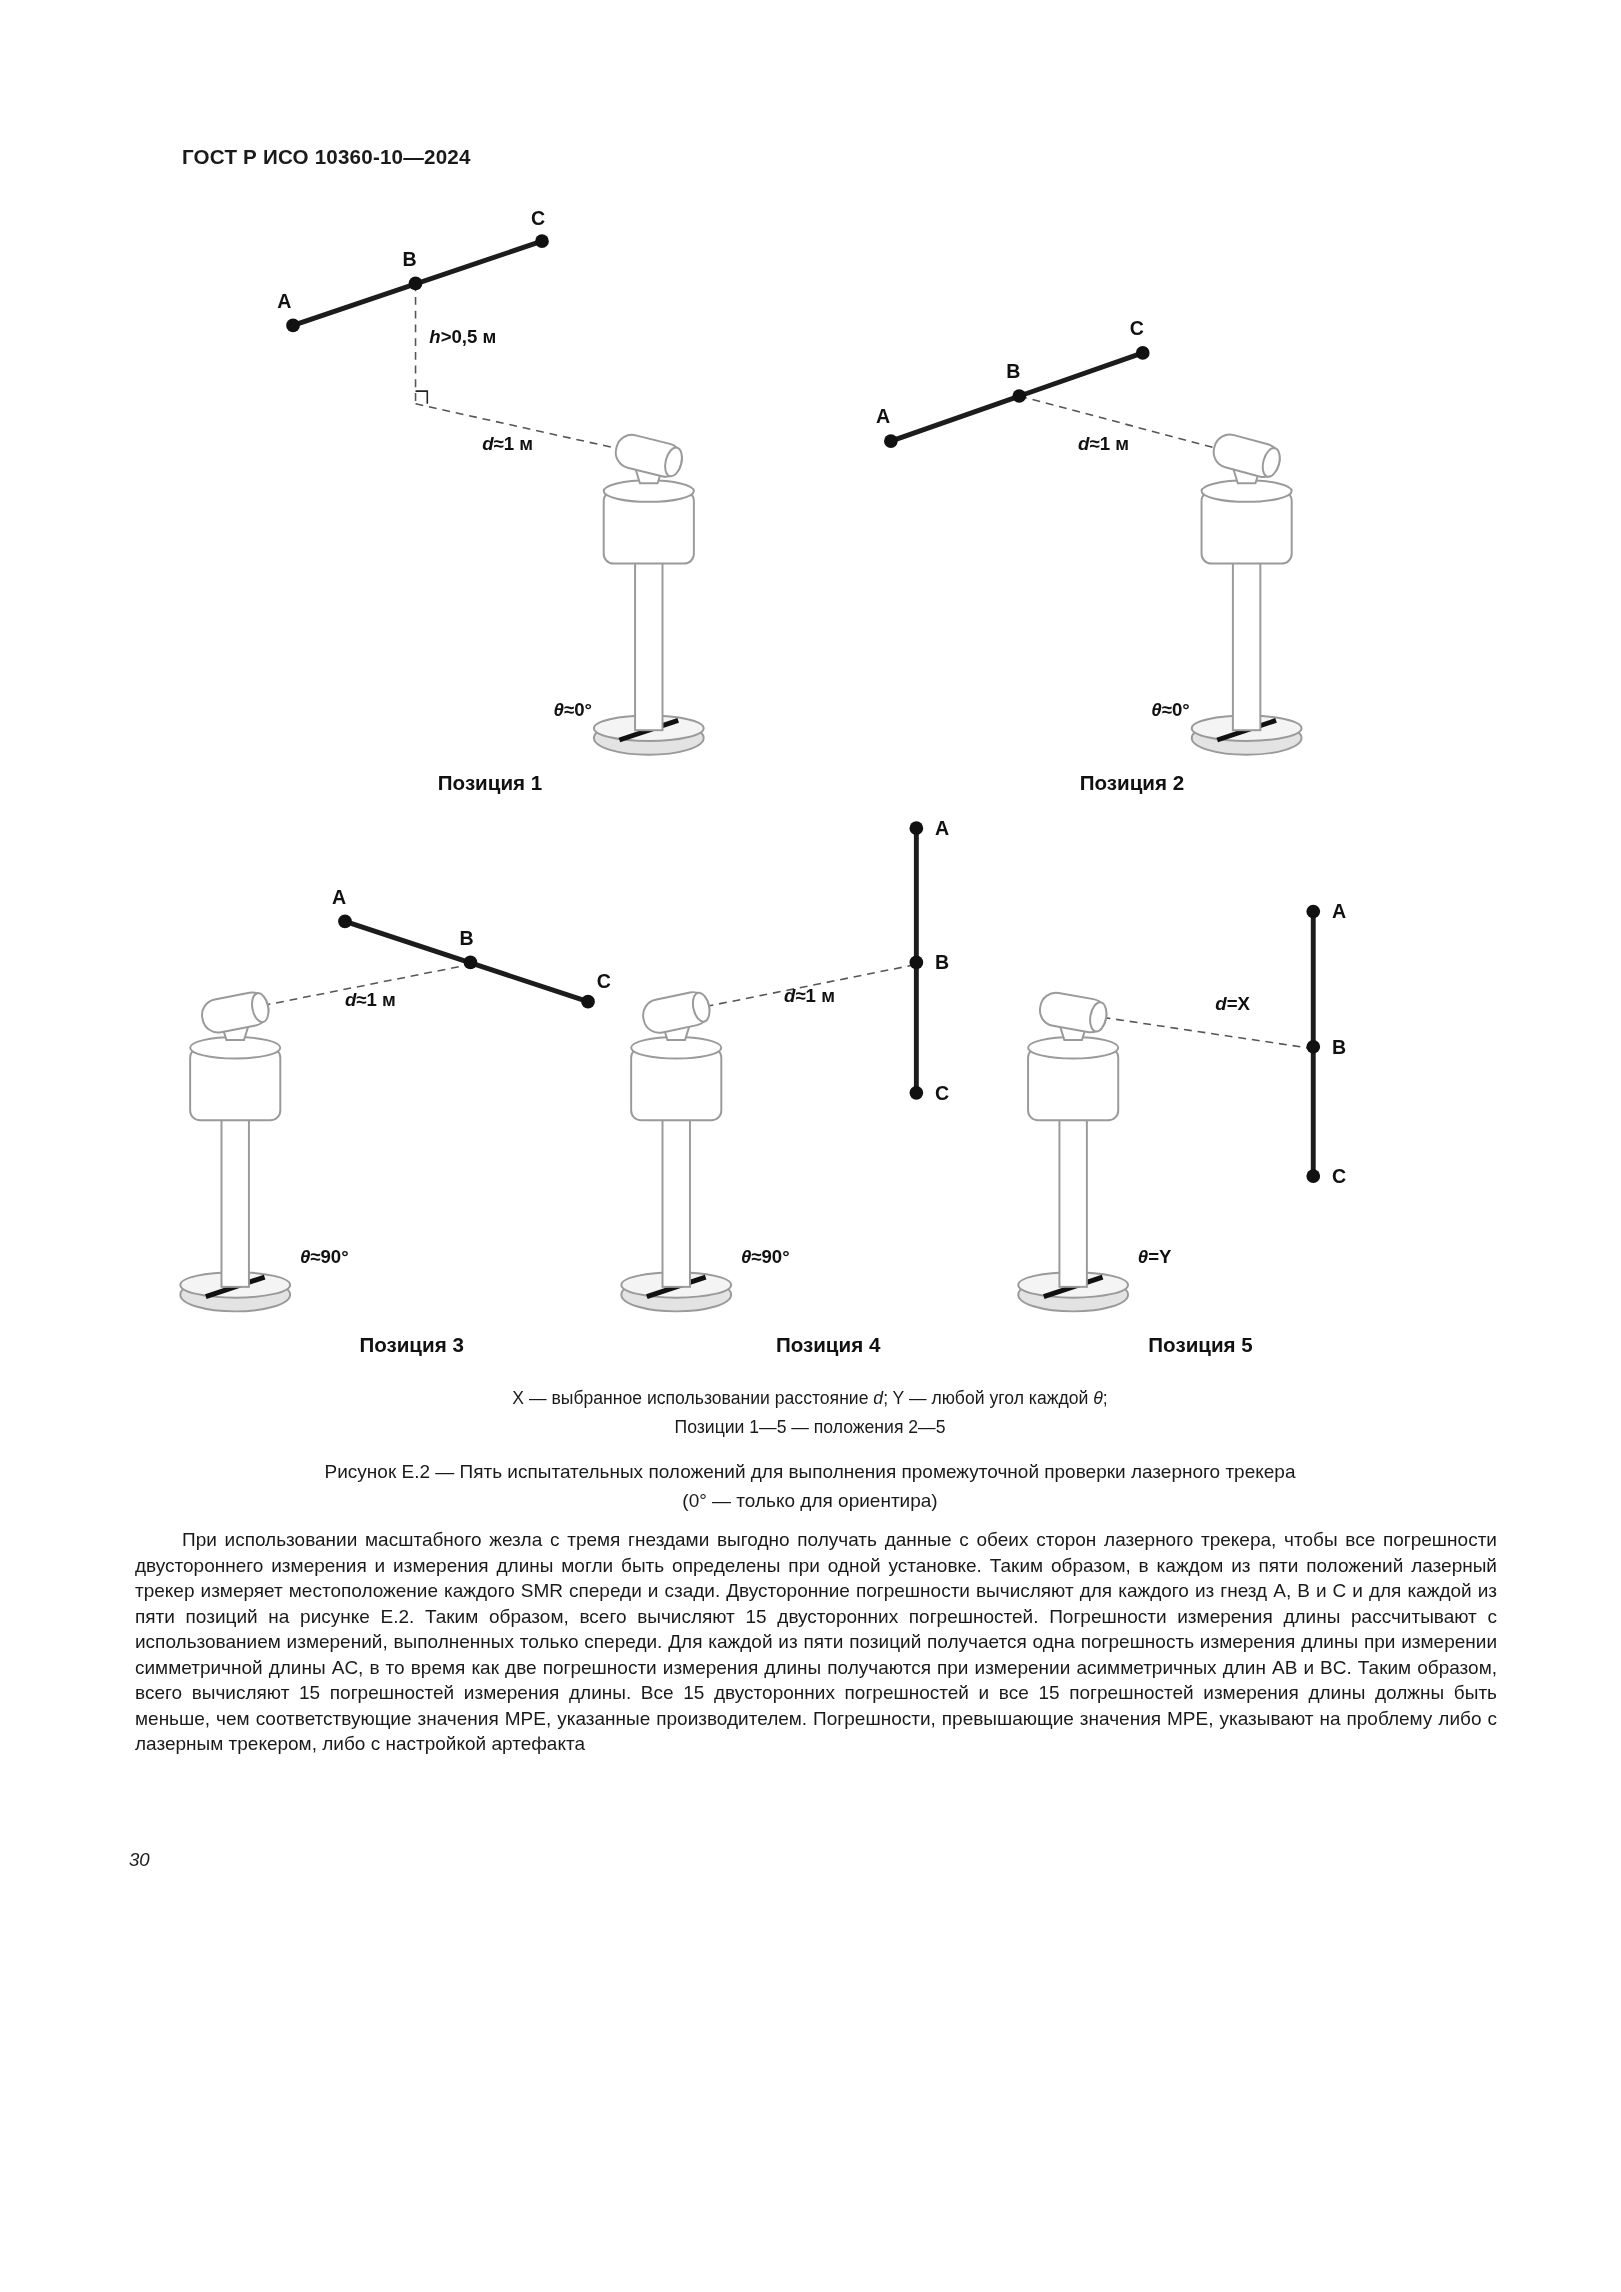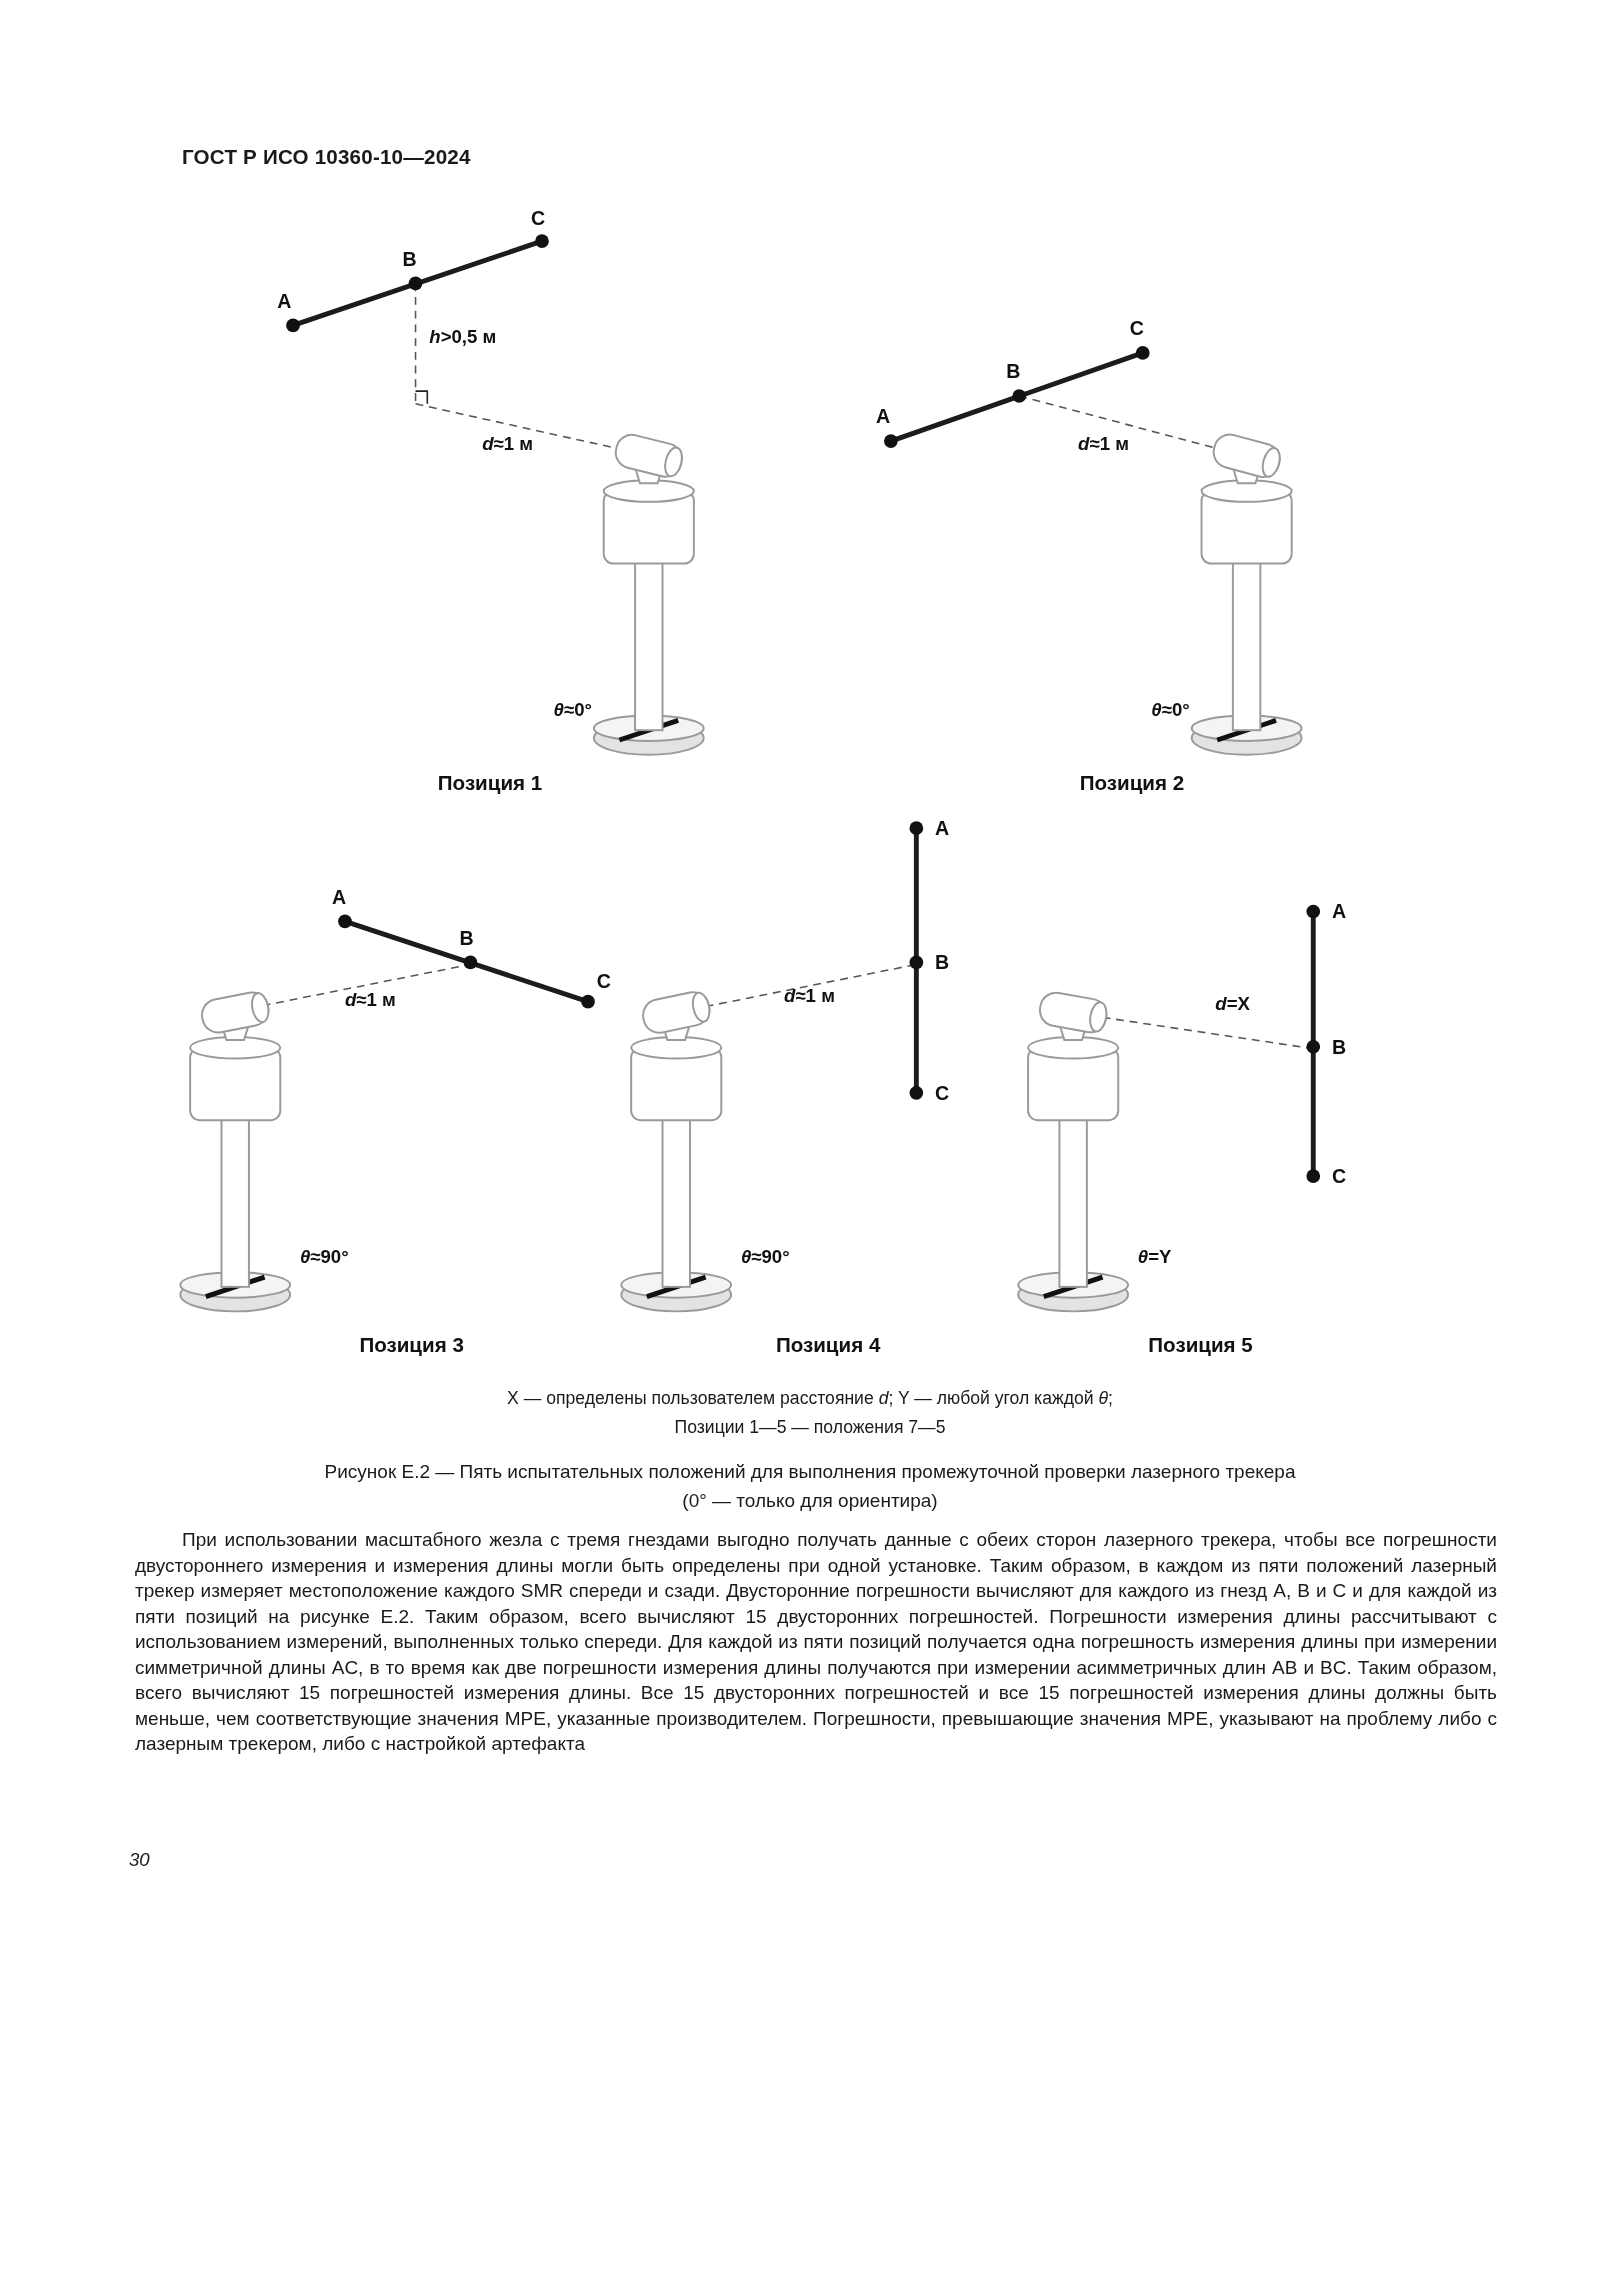--- a/index.html
+++ b/index.html
@@ -130,22 +130,22 @@
       <text class="pt" x="1359" y="937">A</text>
       <text class="pt" x="1359" y="1075">B</text>
       <text class="pt" x="1359" y="1207">C</text>
       <text class="meas" x="1240" y="1030"><tspan font-style="italic">d</tspan><tspan>=X</tspan></text>
       <text class="meas" x="1161" y="1289"><tspan font-style="italic">θ</tspan><tspan>=Y</tspan></text>
       <text class="posname" x="1225" y="1379" text-anchor="middle">Позиция 5</text>
     </g>
   </svg>
 
   <div class="legend">
-    <div><span>X — определены пользователем расстояние </span><i>d</i><span>; Y — любой угол каждой </span><i>θ</i><span>;</span></div>
-    <div>Позиции 1—5 — положения 7—5</div>
+    <div><span>X — выбранное использовании расстояние </span><i>d</i><span>; Y — любой угол каждой </span><i>θ</i><span>;</span></div>
+    <div>Позиции 1—5 — положения 2—5</div>
   </div>
 
   <div class="caption">
     <div>Рисунок Е.2 — Пять испытательных положений для выполнения промежуточной проверки лазерного трекера</div>
     <div>(0° — только для ориентира)</div>
   </div>
 
   <p class="body-text">При использовании масштабного жезла с тремя гнездами выгодно получать данные с обеих сторон лазерного трекера, чтобы все погрешности двустороннего измерения и измерения длины могли быть определены при одной установке. Таким образом, в каждом из пяти положений лазерный трекер измеряет местоположение каждого SMR спереди и сзади. Двусторонние погрешности вычисляют для каждого из гнезд A, B и C и для каждой из пяти позиций на рисунке Е.2. Таким образом, всего вычисляют 15 двусторонних погрешностей. Погрешности измерения длины рассчитывают с использованием измерений, выполненных только спереди. Для каждой из пяти позиций получается одна погрешность измерения длины при измерении симметричной длины AC, в то время как две погрешности измерения длины получаются при измерении асимметричных длин AB и BC. Таким образом, всего вычисляют 15 погрешностей измерения длины. Все 15 двусторонних погрешностей и все 15 погрешностей измерения длины должны быть меньше, чем соответствующие значения MPE, указанные производителем. Погрешности, превышающие значения MPE, указывают на проблему либо с лазерным трекером, либо с настройкой артефакта</p>
 
   <div class="page-number">30</div>

